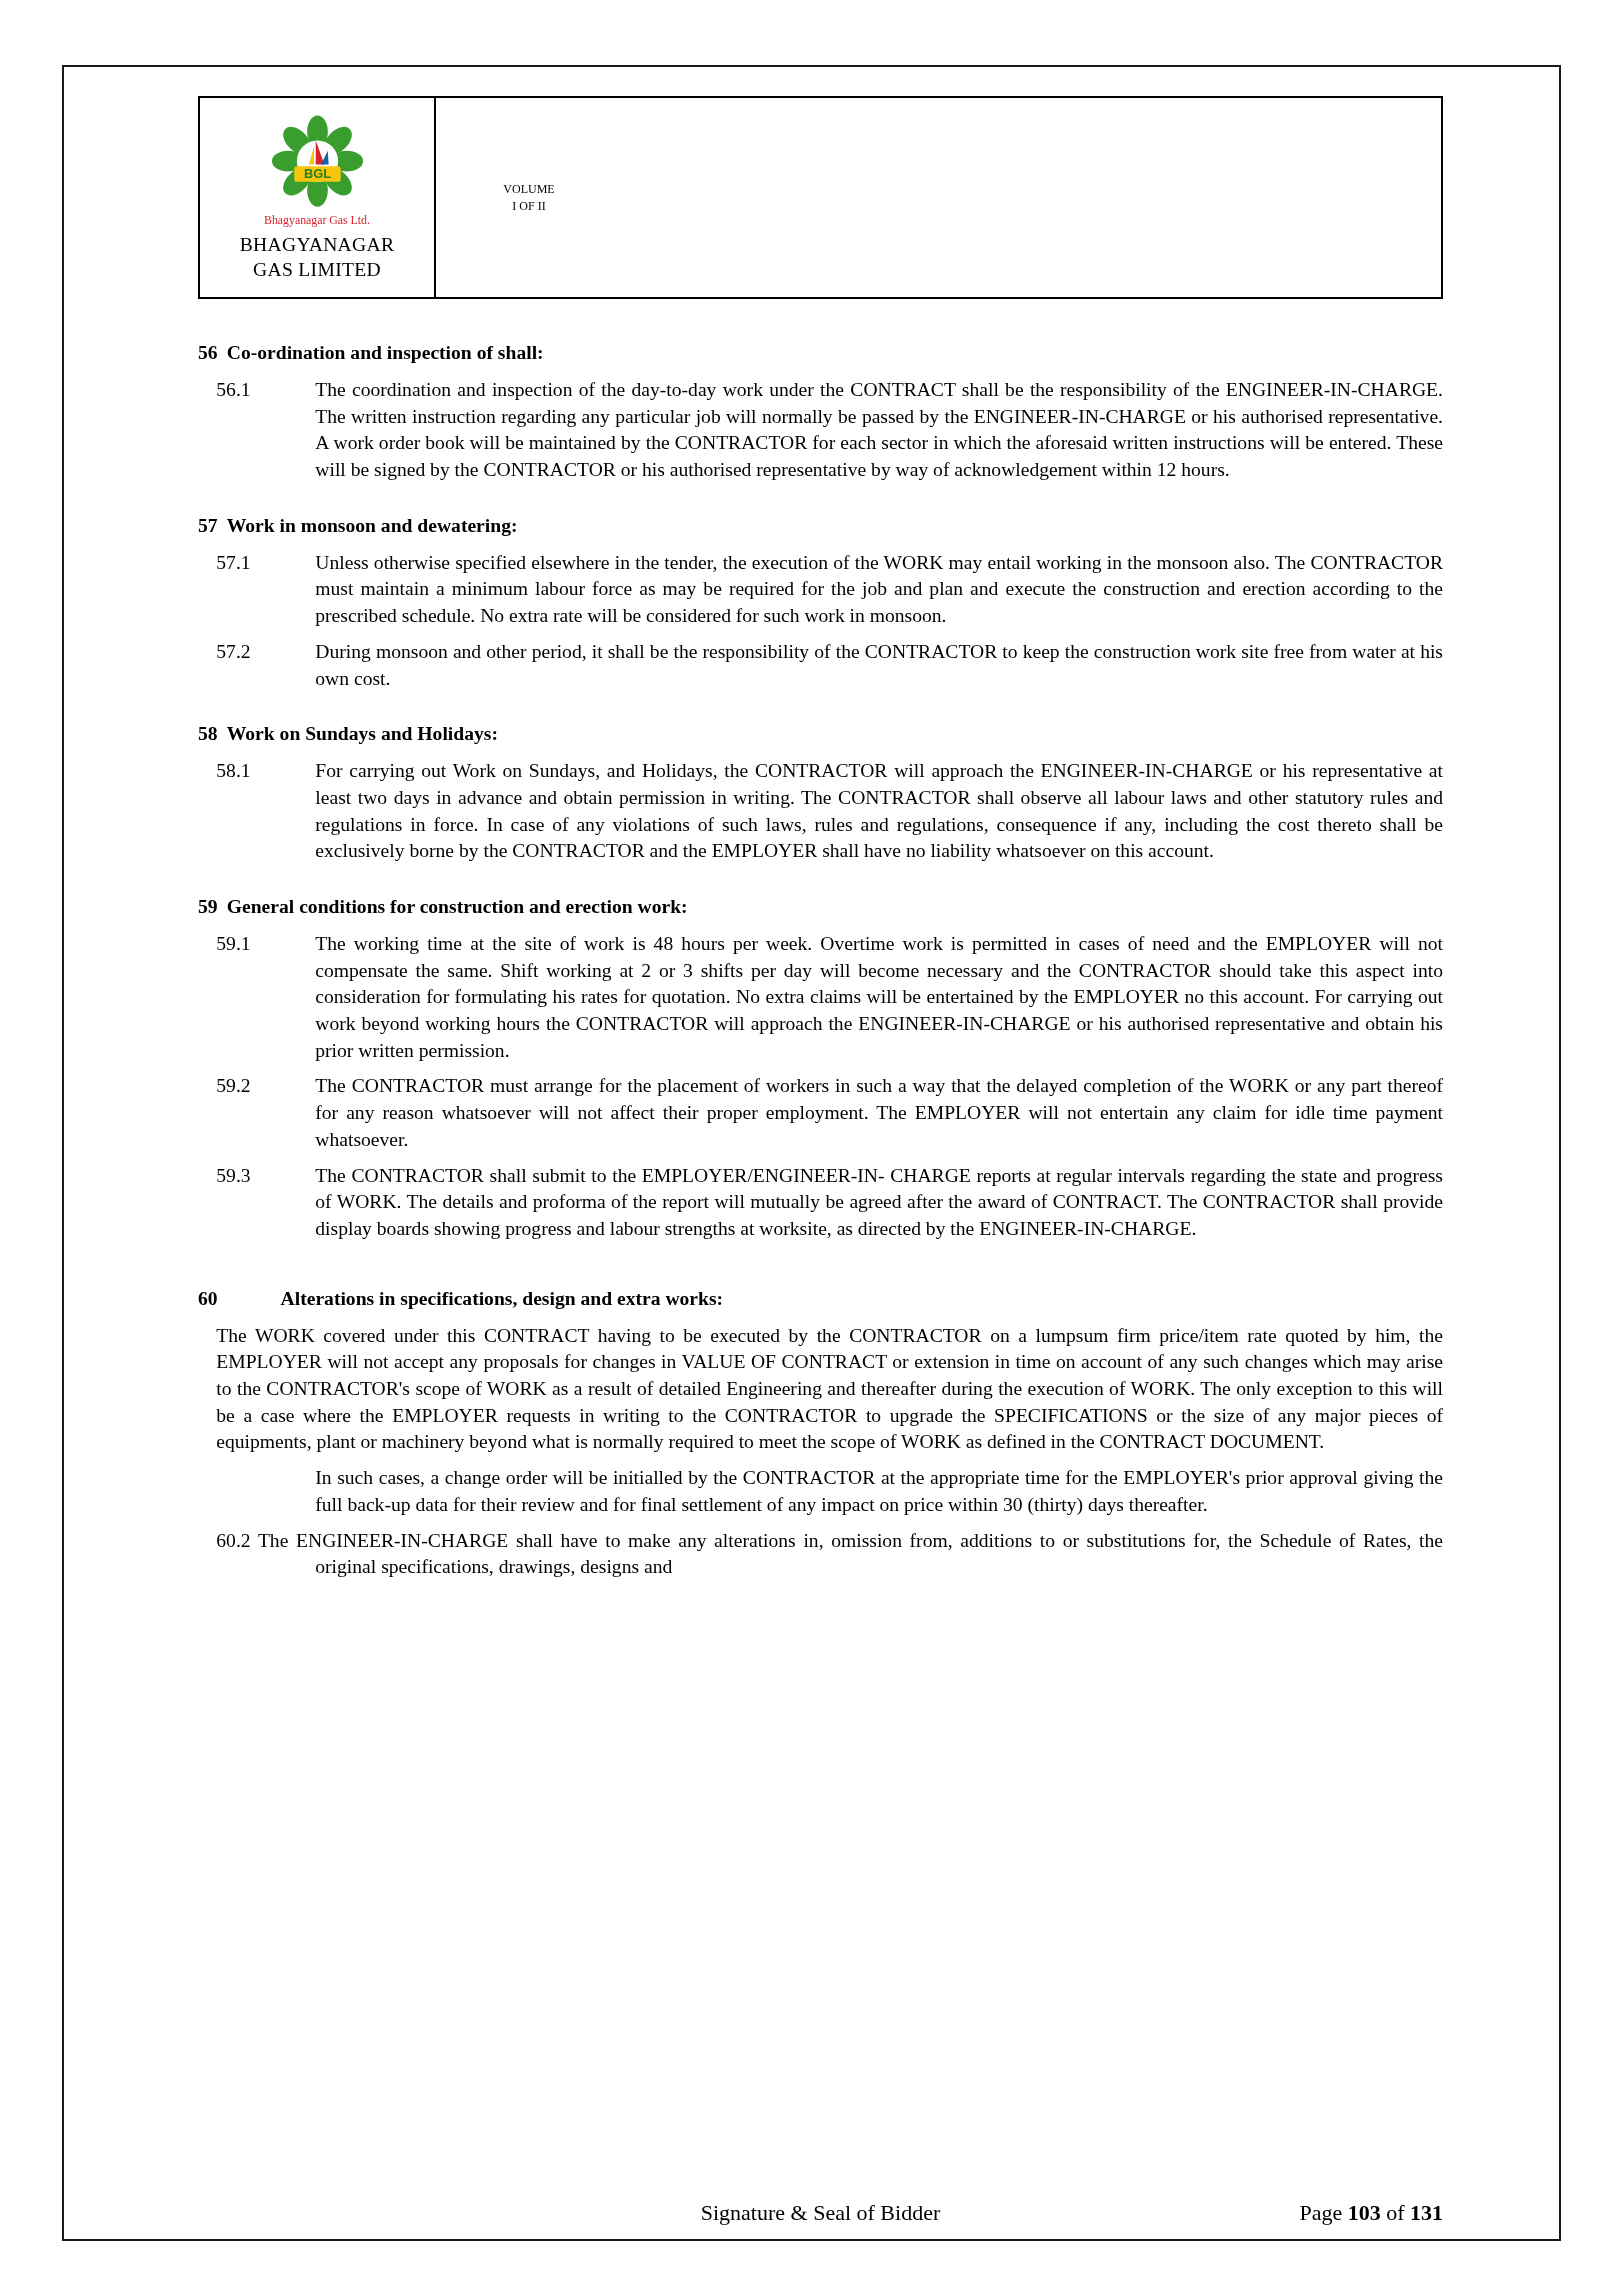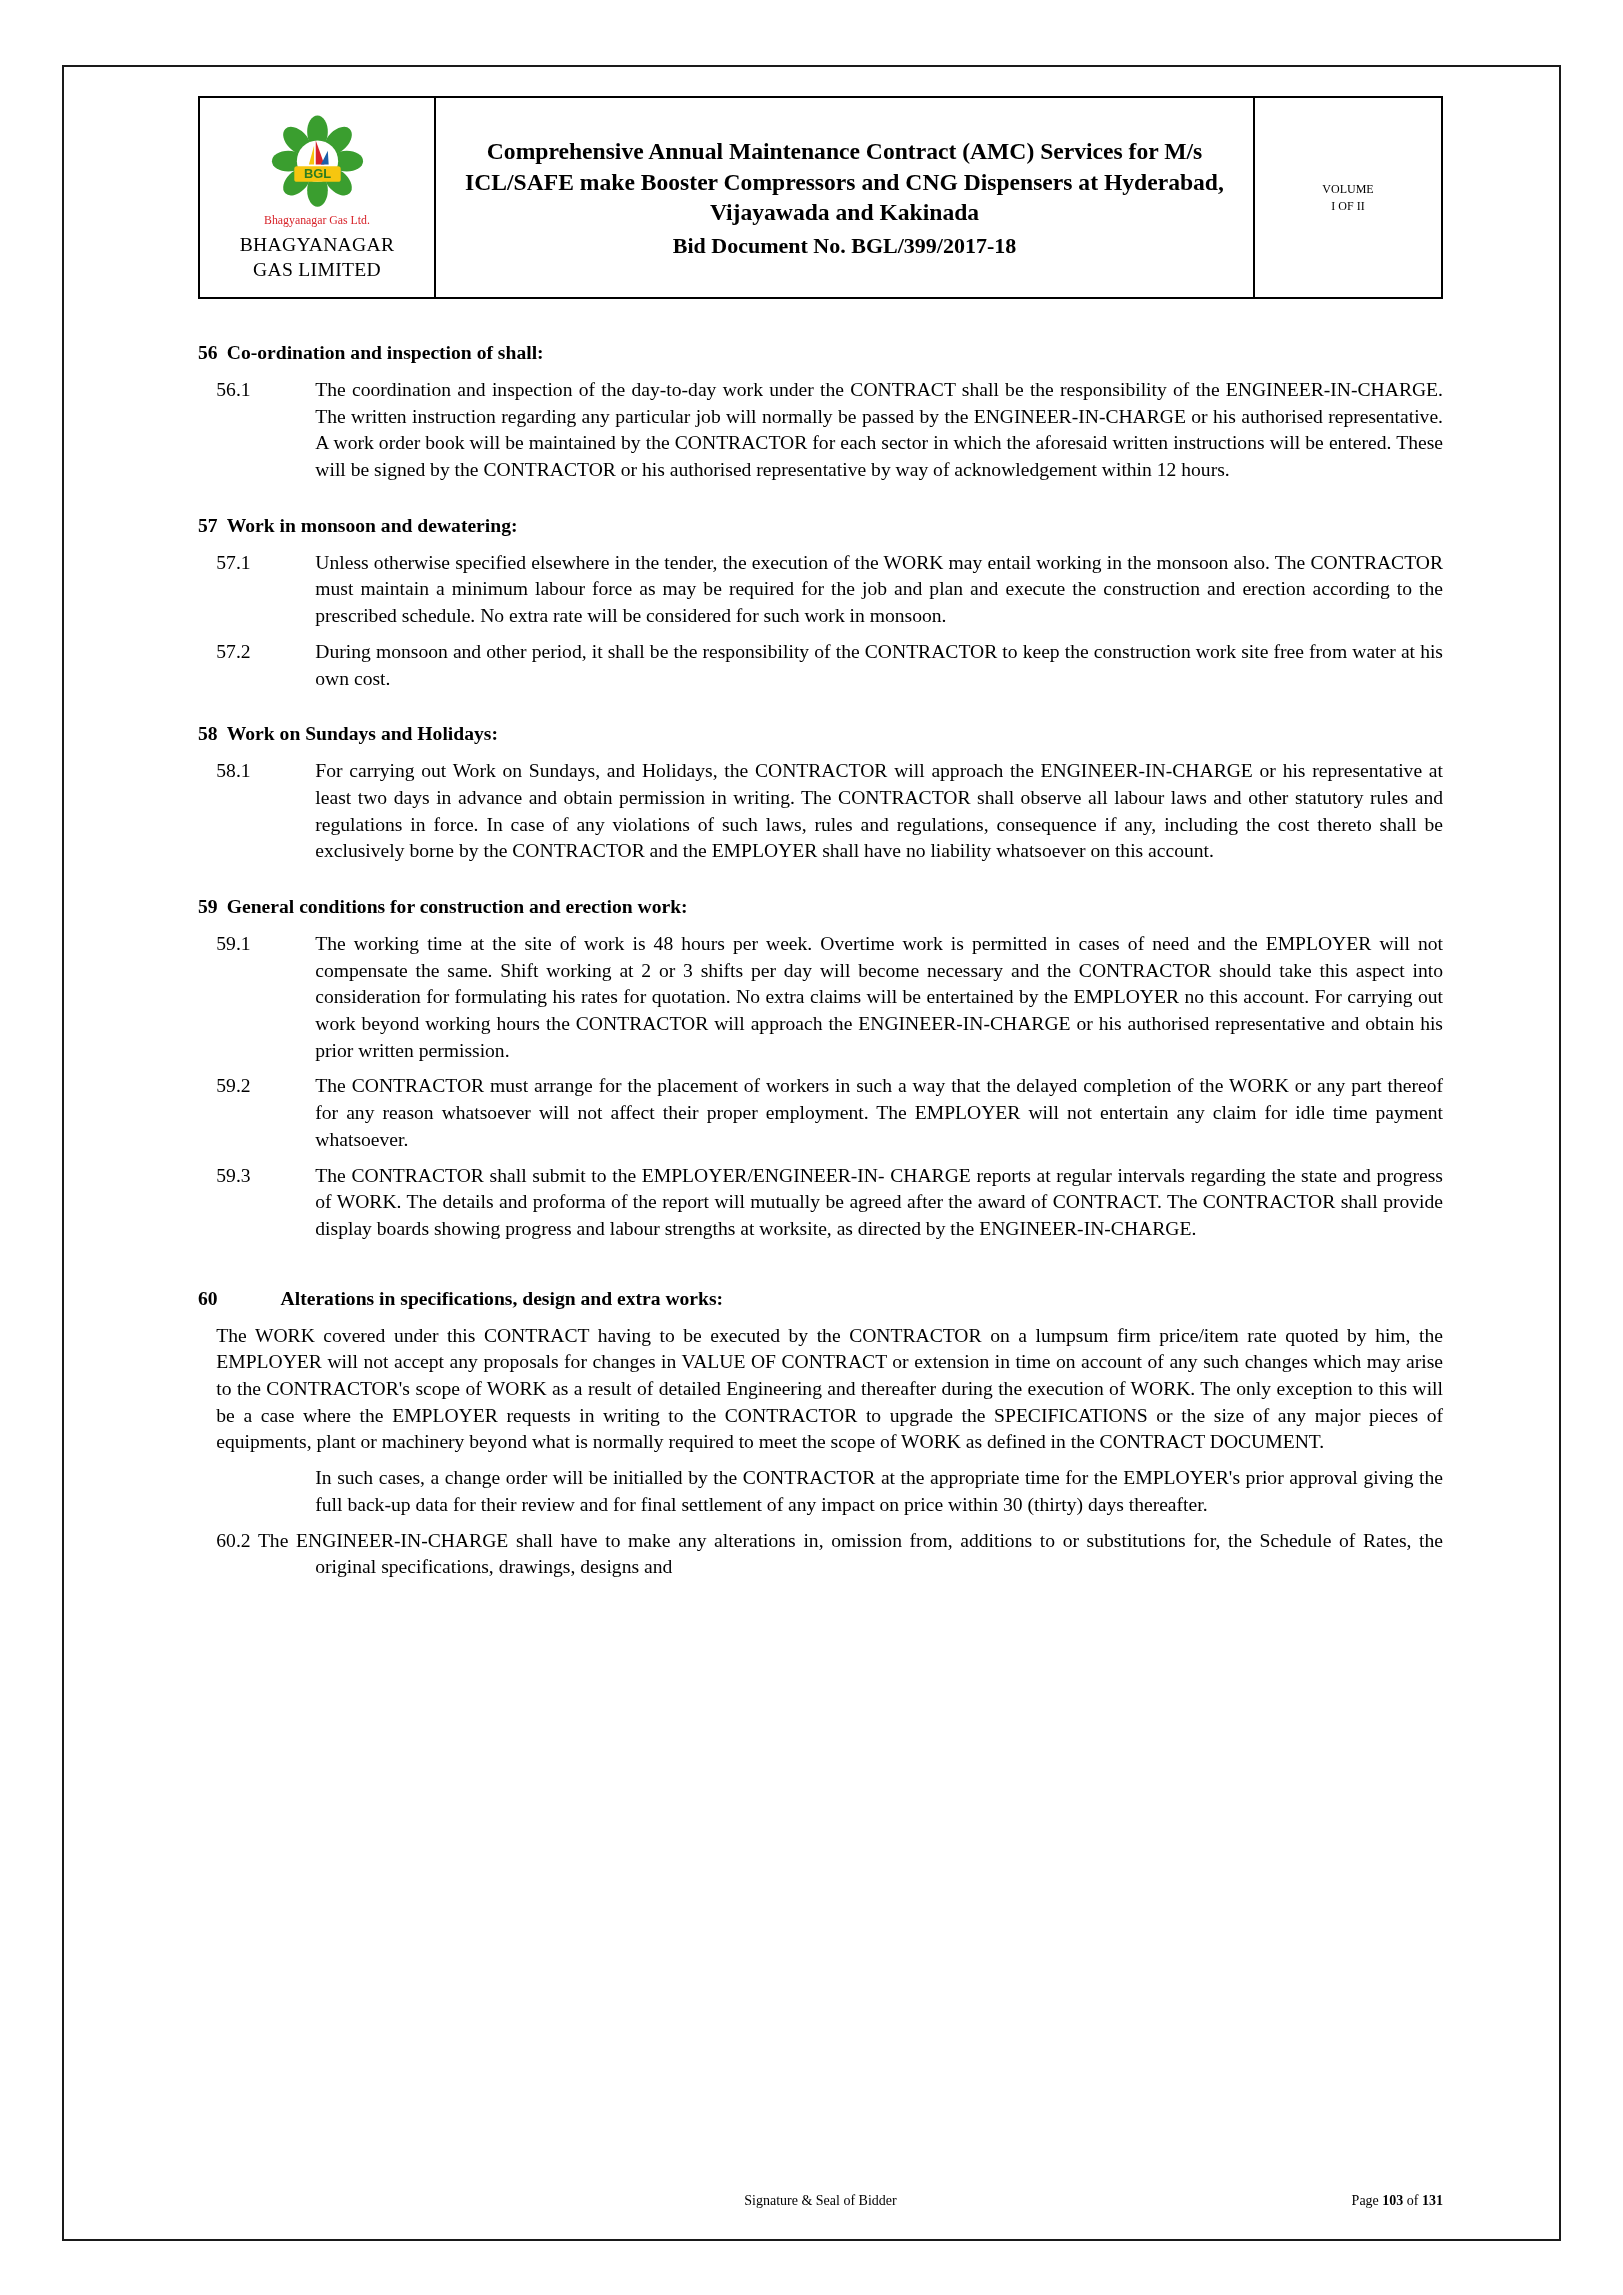--- a/index.html
+++ b/index.html
@@ -111,23 +111,23 @@
     padding-left: 99px;
     text-indent: -99px;
     text-align: justify;
     margin-bottom: 9.2px;
   }
   
   .doc-footer {
     position: absolute;
     left: 134px;
     right: 116px;
-    bottom: 19px;
+    bottom: 12px;
     height: 27.5px;
-    font-size: 14px;
+    font-size: 22px;
   }
   .sig {
     position: absolute;
     left: 0; right: 0;
     text-align: center;
   }
   .pageinfo { position: absolute; right: 0; }
   .pageinfo b { font-weight: bold; }
 </style>
 </head>
@@ -154,24 +154,20 @@
             <path d="M50,60 L56,38 L56,60 Z" fill="#f6c60f"></path>
             <path d="M58,60 L58,32 L68,60 Z" fill="#d8232a"></path>
             <path d="M64,60 L72,44 L73,60 Z" fill="#1b5fa8"></path>
             <rect x="33" y="62" width="54" height="18" rx="3" fill="#f6c60f"></rect>
             <text x="60" y="76" text-anchor="middle" font-size="15" font-weight="bold" fill="#2e7d1f" font-family="Liberation Sans, sans-serif">BGL</text>
           </svg>
           <div class="logo-tagline">Bhagyanagar Gas Ltd.</div>
           <div class="company-name first">BHAGYANAGAR</div>
           <div class="company-name">GAS LIMITED</div>
         </div>
-        <div class="hcell title-cell">
-          <div class="doc-title">Comprehensive Annual Maintenance Contract (AMC) Services for M/s ICL/SAFE make Booster Compressors and CNG Dispensers at Hyderabad, Vijayawada and Kakinada</div>
-          <div class="bid-doc">Bid Document No. BGL/399/2017-18</div>
-        </div>
         <div class="hcell volume-cell">
           <div>VOLUME</div>
           <div>I OF II</div>
         </div>
       </header>
 
       <main class="body-copy">
 
         <section class="sec first">
           <h2 class="sec-h"><span class="sec-num">56</span><span>Co-ordination and inspection of shall:</span></h2>

